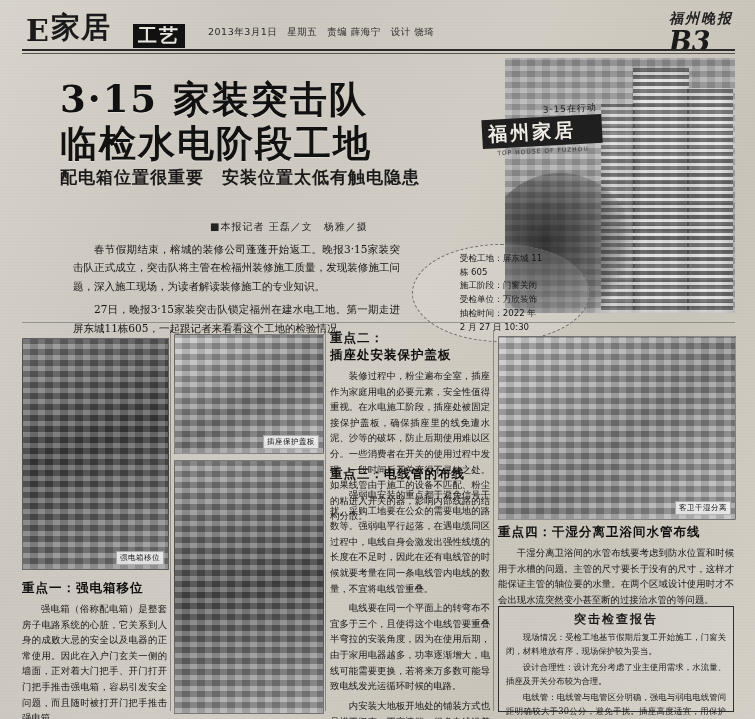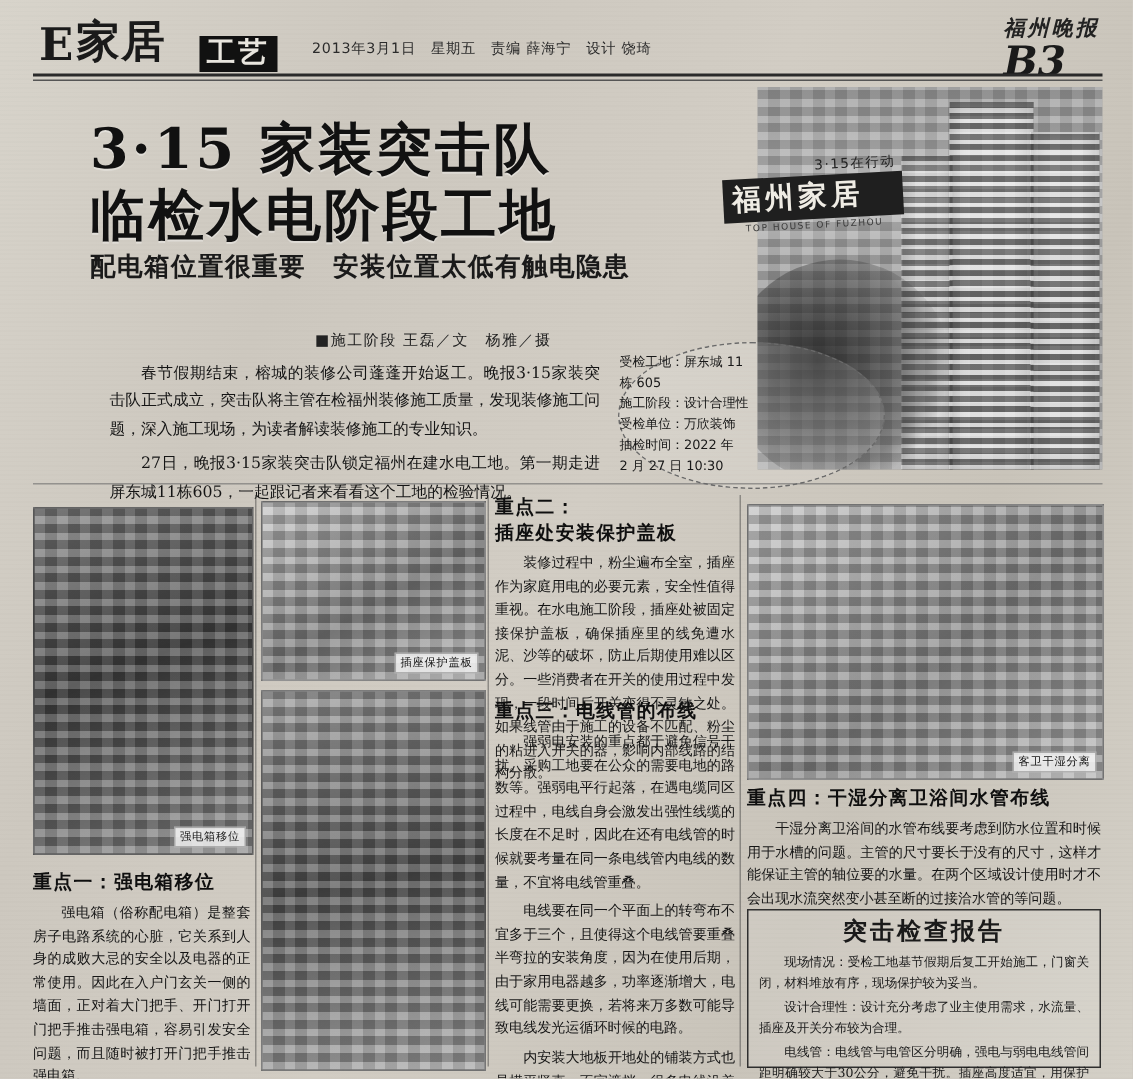--- a/index.html
+++ b/index.html
@@ -80,23 +80,23 @@
   .byline{position:absolute;left:210px;top:220px;font-size:10px;letter-spacing:1px;color:#222;}
   .lead{
     position:absolute;left:60px;top:240px;width:340px;
     font-family:"DejaVu Serif","Liberation Serif",serif;
     font-size:10.5px;line-height:1.75;text-align:justify;color:#151515;
   }
   .lead p{margin:0 0 5px 13px;text-indent:2em;}
 
   
   .infocircle{
-    position:absolute;left:412px;top:228px;width:176px;height:96px;
+    position:absolute;left:412px;top:244px;width:176px;height:96px;
     border:1px dashed #6a6a6a;border-radius:50%;
-    display:flex;align-items:center;justify-content:flex-start;
+    display:flex;align-items:center;justify-content:center;
     background:rgba(255,255,255,.12);
   }
   .infocircle .ic-in{font-size:8.6px;line-height:1.6;color:#181818;text-align:left;}
 
   
   .hr-mid{position:absolute;left:22px;right:20px;top:322px;height:1px;background:#6d6d6d;opacity:.6;}
 
   
   .photo{position:absolute;filter:grayscale(1);overflow:hidden;border:1px solid rgba(60,60,60,.35);}
   .ph-tex:before{
@@ -135,21 +135,21 @@
   .vl2{left:325px;}
   .vl3{left:493px;}
 
   
   .reportbox{
     position:absolute;left:498px;top:606px;width:234px;height:104px;
     border:1px solid #2f2f2f;background:rgba(255,255,255,.10);
   }
   .reportbox .rb-title{
     text-align:center;font-family:"DejaVu Serif","Liberation Serif",serif;
-    font-weight:700;font-size:16px;letter-spacing:2px;margin:4px 0 3px 0;
+    font-weight:700;font-size:12px;letter-spacing:2px;margin:4px 0 3px 0;
   }
   .reportbox .rb-body{padding:0 7px 6px 7px;font-family:"DejaVu Serif","Liberation Serif",serif;font-size:8.4px;line-height:1.62;text-align:justify;}
   .reportbox .rb-body p{margin:0 0 3px 0;text-indent:2em;}
 </style>
 </head>
 <body>
 
 <div class="page">
 
   <div class="masthead">
@@ -178,31 +178,31 @@
     <div class="hl2">临检水电阶段工地</div>
     <div class="subhl">配电箱位置很重要　安装位置太低有触电隐患</div>
   </div>
 
   <div class="logo-stamp">
     <div class="ls-top">3·15在行动</div>
     <div class="ls-body">福州家居</div>
     <div class="ls-sub">TOP HOUSE OF FUZHOU</div>
   </div>
 
-  <div class="byline">■施工阶段 王磊／文　杨雅／摄</div>
+  <div class="byline">■本报记者 王磊／文　杨雅／摄</div>
   <div class="lead">
     <p>春节假期结束，榕城的装修公司蓬蓬开始返工。晚报3·15家装突击队正式成立，突击队将主管在检福州装修施工质量，发现装修施工问题，深入施工现场，为读者解读装修施工的专业知识。</p>
     <p>27日，晚报3·15家装突击队锁定福州在建水电工地。第一期走进屏东城11栋605，一起跟记者来看看这个工地的检验情况。</p>
   </div>
 
   <div class="infocircle">
     <div class="ic-in">
       <div>受检工地：屏东城 11</div>
       <div>栋 605</div>
-      <div>施工阶段：设计合理性</div>
+      <div>施工阶段：门窗关闭</div>
       <div>受检单位：万欣装饰</div>
       <div>抽检时间：2022 年</div>
       <div>2 月 27 日 10:30</div>
     </div>
   </div>
 
   <div class="hr-mid"></div>
   <div class="vline vl1"></div>
   <div class="vline vl2"></div>
   <div class="vline vl3"></div>

